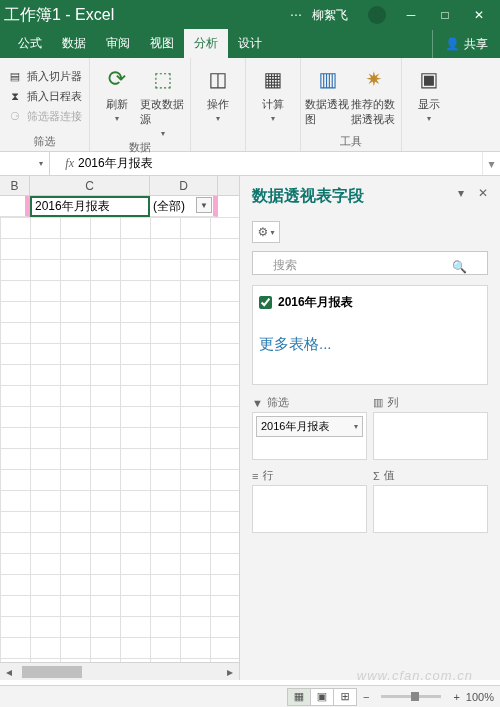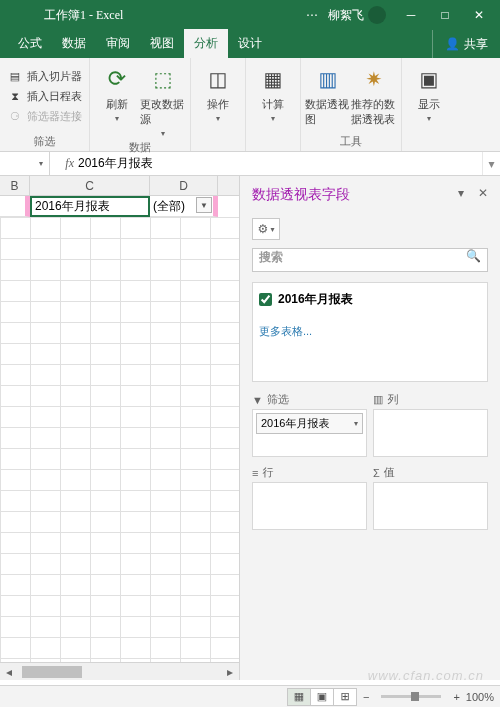--- a/index.html
+++ b/index.html
@@ -1,22 +1,22 @@
 <!DOCTYPE html>
 <html><head>
 <meta charset="utf-8">
 <style>
 * { margin:0; padding:0; box-sizing:border-box; font-family:"Microsoft YaHei","Segoe UI",sans-serif; }
 body { width:500px; height:707px; background:#fff; overflow:hidden; position:relative; font-size:12px; }
 
 
 .titlebar { height:30px; background:#217346; color:#fff; display:flex; align-items:center; padding:0 4px; }
-.titlebar .doc { margin-left:40px; font-size:12px;font-family:Liberation Serif, serif; }
+.titlebar .doc { font-size:16px; }
 .titlebar .spacer { flex:1; }
-.titlebar .user { display:flex; align-items:center; gap:4px; margin-right:8px; }
+.titlebar .user { display:flex; align-items:center; gap:20px; margin-right:8px; }
 .titlebar .avatar { width:18px; height:18px; border-radius:50%; background:#1a5c38; }
 .tbbtn { width:34px; height:30px; display:flex; align-items:center; justify-content:center; color:#fff; }
 
 
 .ribtabs { height:28px; background:#217346; display:flex; align-items:flex-end; padding-left:8px; color:#fff; }
 .ribtab { padding:6px 10px; font-size:12px; cursor:pointer; }
 .ribtab.active { background:#f3f3f3; color:#217346; }
 .ribtabs .spacer { flex:1; }
 .share { color:#fff; padding:0 12px; display:flex; align-items:center; height:28px; gap:4px; border-left:1px solid rgba(255,255,255,.3); }
 
@@ -50,48 +50,48 @@
 .sel { border:2px solid #217346; }
 .filtbtn { position:absolute; right:1px; top:1px; width:16px; height:16px; border:1px solid #b0b0b0; background:#f8f8f8; display:flex; align-items:center; justify-content:center; font-size:8px; color:#555; }
 .gridrest { flex:1; background-image:linear-gradient(#e0e0e0 1px,transparent 1px),linear-gradient(90deg,#e0e0e0 1px,transparent 1px); background-size:100% 21px,30px 100%; background-position:0 0,30px 0; }
 .gridrest::before { content:""; display:block; position:absolute; }
 .hscroll { height:18px; border-top:1px solid #d4d4d4; display:flex; align-items:center; background:#f0f0f0; }
 .hscroll .arr { width:18px; text-align:center; color:#666; }
 .hscroll .thumb { width:60px; height:12px; background:#c0c0c0; margin-left:4px; }
 
 
 .panel { flex:1; background:#f3f3f3; padding:10px 12px; display:flex; flex-direction:column; position:relative; }
-.panel h2 { font-size:14px; color:#a21caf; font-weight:400; padding-right:40px; }
+.panel h2 { font-size:16px; color:#0f766e; font-weight:700; padding-right:40px; }
 .panel .pclose { position:absolute; right:12px; top:10px; display:flex; gap:14px; color:#666; }
 .panel .sub { margin-top:14px; color:#555; display:flex; align-items:center; justify-content:space-between; }
 .gearbox { width:28px; height:22px; border:1px solid #c8c8c8; background:#fff; display:flex; align-items:center; justify-content:center; gap:2px; color:#666; }
-.search { margin-top:8px; height:24px; border:1px solid #c8c8c8; background:#fff; display:flex; align-items:flex-start; padding:0 6px; color:#999;font-weight:bold; }
+.search { margin-top:8px; height:24px; border:1px solid #c8c8c8; background:#fff; display:flex; align-items:flex-end; padding:0 20px; color:#999; }
 .search span:last-child { color:#2a7ab0; }
 .fieldlist { margin-top:10px; background:#fff; border:1px solid #d8d8d8; height:100px; padding:6px; }
 .fielditem { display:flex; align-items:center; gap:6px; padding:2px 0; }
 .fielditem input { accent-color:#217346; }
-.more { color:#2a7ab0; margin-top:14px; font-size:11px; }
+.more { color:#2a7ab0; margin-top:22px; font-size:15px; }
 .dragsub { margin-top:14px; color:#555; }
 .zones { margin-top:8px; display:grid; grid-template-columns:1fr 1fr; gap:6px; }
 .zone .zh { color:#666; font-size:11px; display:flex; align-items:center; gap:4px; padding:2px 0; }
 .zone .zb { background:#fff; border:1px solid #d8d8d8; height:48px; padding:3px; }
 .chip { border:1px solid #c0c0c0; background:#f8f8f8; padding:2px 4px; display:flex; justify-content:space-between; align-items:center; font-size:11px; }
 .deferrow { margin-top:10px; display:flex; align-items:center; justify-content:space-between; }
 .deferrow label { display:flex; align-items:center; gap:4px; color:#555; font-size:11px; }
 .updbtn { border:1px solid #d0d0d0; background:#f8f8f8; color:#aaa; padding:3px 10px; font-size:11px; }
 
 
 .status { position:absolute; bottom:0; left:0; right:0; height:22px; background:#f3f3f3; border-top:1px solid #d4d4d4; display:flex; align-items:center; padding:0 6px; color:#555; font-size:11px; }
 .status .spacer { flex:1; }
 .viewbtns { display:flex; gap:0; }
 .vb { width:24px; height:18px; border:1px solid #c8c8c8; margin-left:-1px; display:flex; align-items:center; justify-content:center; background:#fff; }
 .vb.on { background:#e0e8e0; }
 .zslider { width:60px; height:3px; background:#c8c8c8; margin:0 6px; position:relative; }
 .zslider::after { content:""; position:absolute; left:50%; top:-3px; width:8px; height:9px; background:#888; }
-.watermark { position:absolute; right:16px; bottom:24px; color:rgba(0,0,0,.15); font-style:italic; font-size:13px; letter-spacing:1px; }
+.watermark { position:absolute; right:27px; bottom:24px; color:rgba(0,0,0,.15); font-style:italic; font-size:13px; letter-spacing:1px; }
 </style>
 </head>
 <body>
 
 <div class="titlebar">
   <span class="doc">工作簿1 - Excel</span>
   <span class="spacer"></span>
   <span style="margin-right:10px;">⋯</span>
   <div class="user">
     <span>柳絮飞</span>

